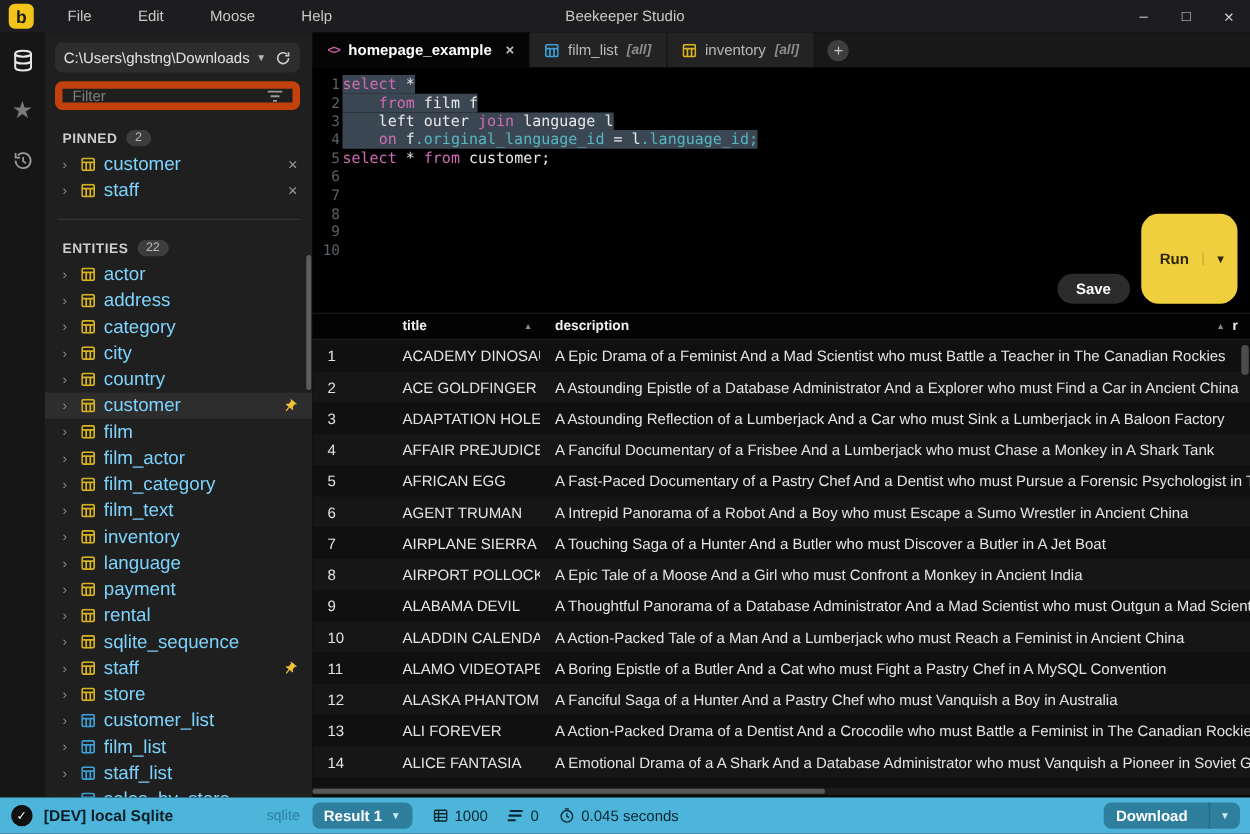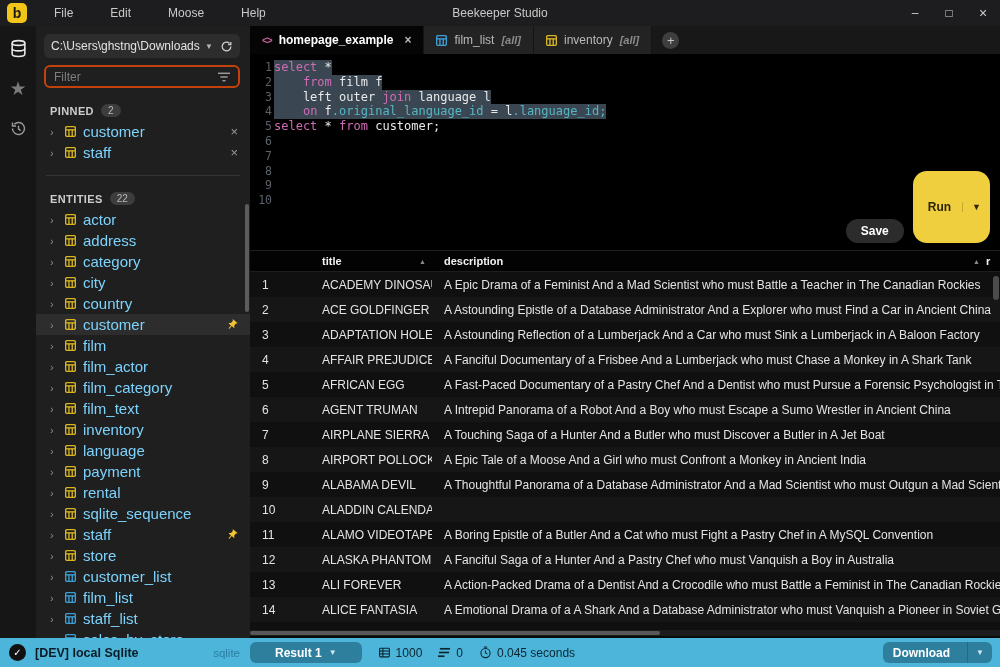--- a/index.html
+++ b/index.html
@@ -23,21 +23,21 @@
     display:flex; flex-direction:column; align-items:center; padding-top:10px; gap:16px; }
   .strip-icon { width:24px; height:24px; display:flex; align-items:center; justify-content:center; }
   .strip-star { color:#7a7a7a; font-size:19px; line-height:1; }
 
   
   #sidebar { position:absolute; left:36px; top:26px; bottom:29px; width:214px; background:#1f1f1f; overflow:hidden; }
   #conn-bar { margin:8px 10px 0 8px; height:24px; background:#2d2d2d; border-radius:6px;
     display:flex; align-items:center; padding:0 7px; }
   #conn-path { flex:1; color:#e3e3e3; font-size:12px; white-space:nowrap; overflow:hidden; }
   #conn-caret { color:#b5b5b5; font-size:8px; margin:0 7px 0 4px; }
-  #filter-bar { margin:7px 10px 0 8px; height:23px; border:2px solid #c2410c; border-radius:6px;
+  #filter-bar { margin:7px 10px 0 8px; height:23px; border:6px solid #c2410c; border-radius:6px;
     display:flex; align-items:center; padding:0 8px; }
   #filter-input { flex:1; background:transparent; border:none; outline:none; color:#cfcfcf; font-size:12px; }
   #filter-input::placeholder { color:#7e7e7e; }
   .side-section-head { display:flex; align-items:center; gap:7px; margin:16px 0 4px 14px; }
   .side-section-title { font-size:11px; font-weight:bold; color:#cdcdcd; letter-spacing:.4px; }
   .count-badge { background:#3d3d3d; color:#b9b9b9; font-size:10px; border-radius:9px; padding:1px 7px; }
   .side-row { height:21px; display:flex; align-items:center; padding:0 12px 0 14px; gap:7px; }
   .side-row.selected { background:#2d2d2d; }
   .chev { color:#8b8b8b; font-size:11px; width:8px; flex:none; }
   .side-label { color:#7dd3fc; font-size:15px; white-space:nowrap; overflow:hidden; flex:1; }
@@ -96,21 +96,21 @@
 
   
   #statusbar { position:absolute; left:0; bottom:0; width:1000px; height:29px; background:#4db5d9;
     display:flex; align-items:center; color:#0d2733; }
   #status-left { width:250px; flex:none; display:flex; align-items:center; padding:0 10px 0 9px; }
   #conn-check { width:17px; height:17px; border-radius:50%; background:#111; color:#fff; font-size:10px;
     display:flex; align-items:center; justify-content:center; flex:none; }
   #conn-name { font-size:12.5px; font-weight:bold; margin-left:9px; color:#0b1c26; white-space:nowrap; }
   #conn-dialect { margin-left:auto; font-size:11.5px; color:#2a7fa3; }
   .status-pill { background:#2e7e9d; color:#fff; border-radius:6px; height:21px; display:flex; align-items:center;
-    font-size:12px; font-weight:bold; padding:0 25px; gap:7px; }
+    font-size:12px; font-weight:bold; padding:0 9px; gap:7px; }
   .pill-caret { font-size:8px; color:#cfe8f2; }
   .stat-item { display:flex; align-items:center; gap:5px; margin-left:16px; font-size:12px; color:#0b2531; }
   #download-btn { margin-left:auto; margin-right:8px; padding:0; }
   #download-btn .dl-label { padding:0 10px; }
   #download-btn .dl-caret { border-left:1px solid #256a85; padding:0 8px; font-size:8px; align-self:stretch;
     display:flex; align-items:center; }
 </style>
 </head>
 <body>
 
@@ -622,20 +622,21 @@
         <div class="gc gc2">A Epic Tale of a Moose And a Girl who must Confront a Monkey in Ancient India</div>
       </div>
       <div class="gr">
         <div class="gc gc0">9</div>
         <div class="gc gc1">ALABAMA DEVIL</div>
         <div class="gc gc2">A Thoughtful Panorama of a Database Administrator And a Mad Scientist who must Outgun a Mad Scientist in A Jet Boat</div>
       </div>
       <div class="gr">
         <div class="gc gc0">10</div>
         <div class="gc gc1">ALADDIN CALENDAR</div>
+        <div class="gc gc2">A Action-Packed Tale of a Man And a Lumberjack who must Reach a Feminist in Ancient China</div>
       </div>
       <div class="gr">
         <div class="gc gc0">11</div>
         <div class="gc gc1">ALAMO VIDEOTAPE</div>
         <div class="gc gc2">A Boring Epistle of a Butler And a Cat who must Fight a Pastry Chef in A MySQL Convention</div>
       </div>
       <div class="gr">
         <div class="gc gc0">12</div>
         <div class="gc gc1">ALASKA PHANTOM</div>
         <div class="gc gc2">A Fanciful Saga of a Hunter And a Pastry Chef who must Vanquish a Boy in Australia</div>

